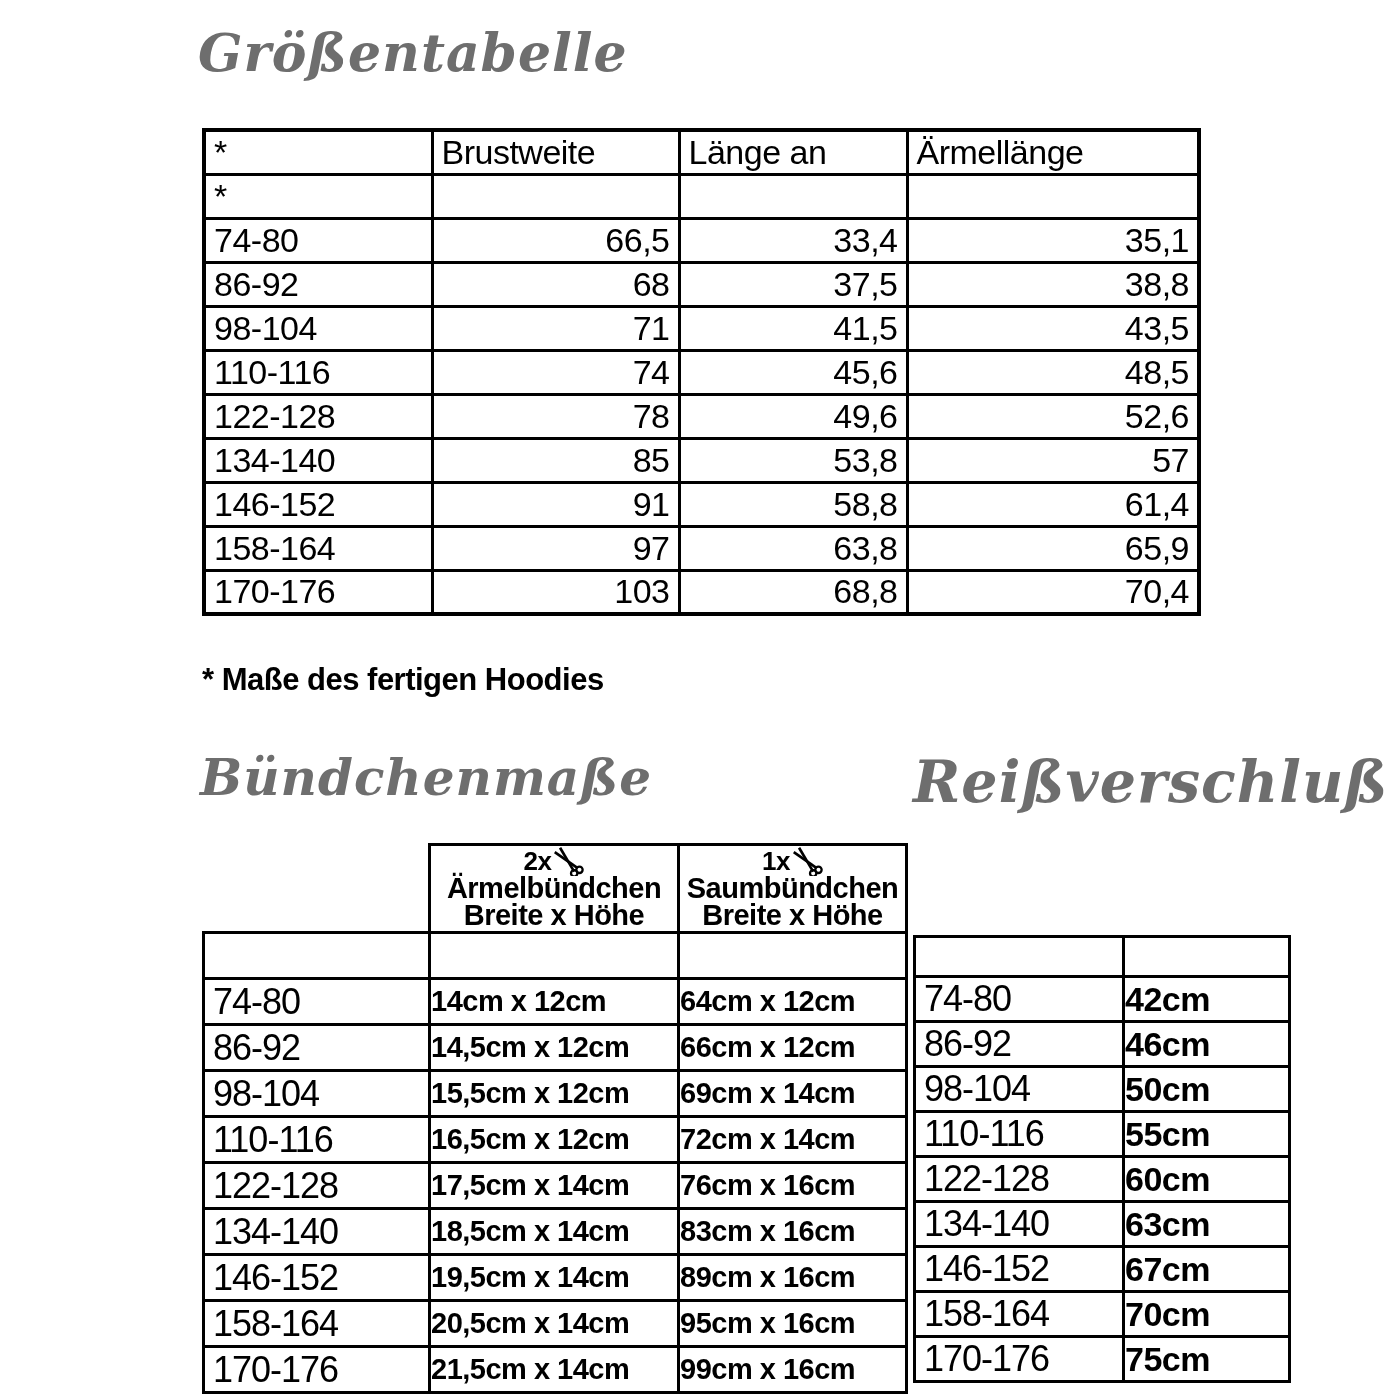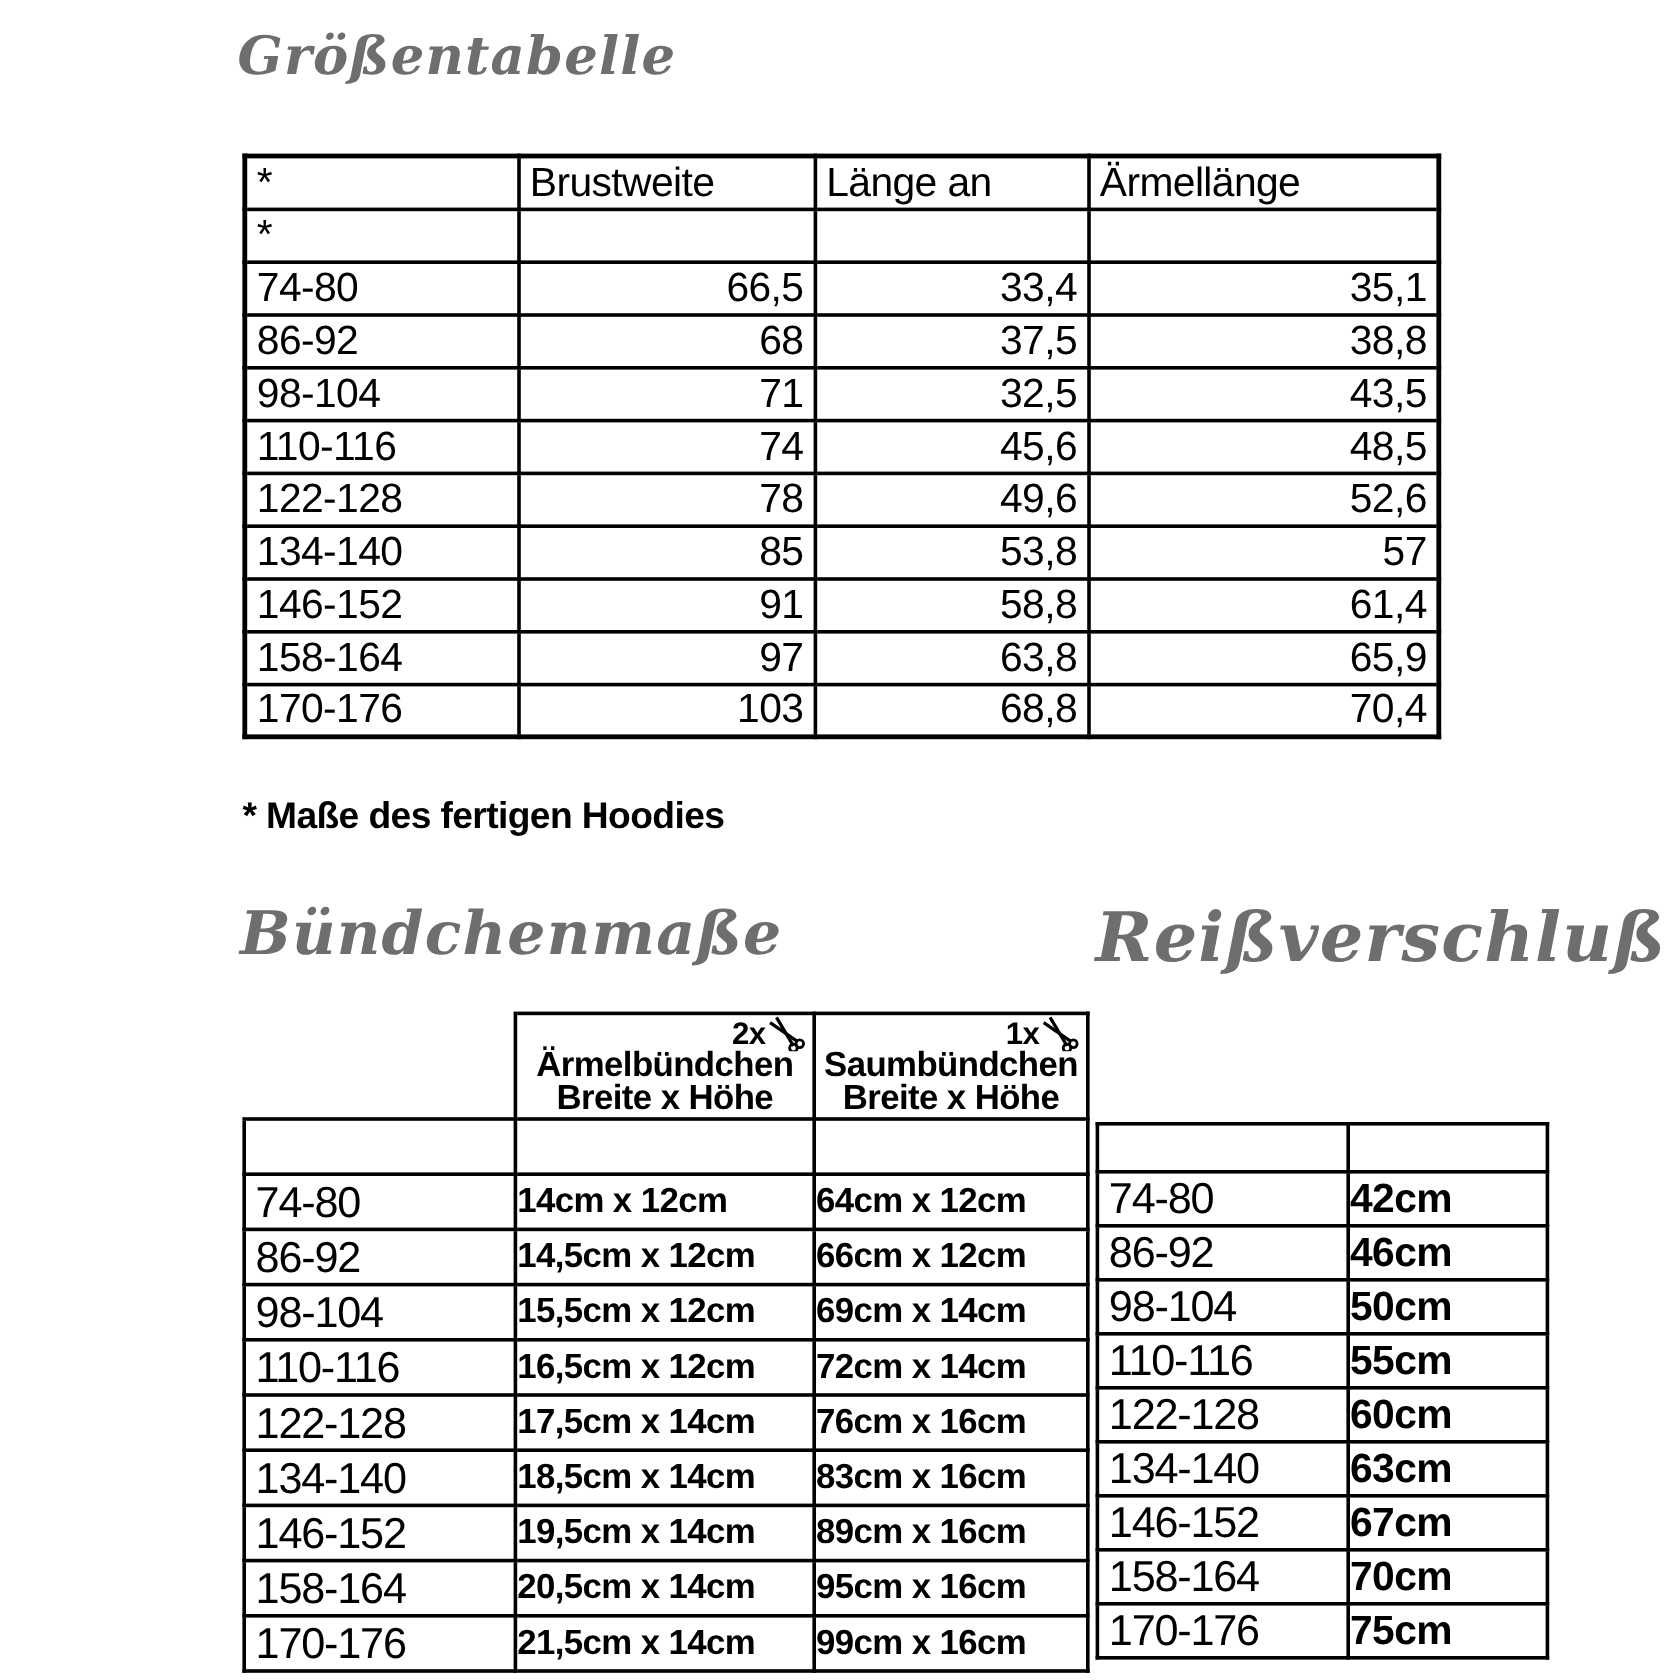--- a/index.html
+++ b/index.html
@@ -15,21 +15,21 @@
   
   .script-title {
     position:absolute;
     font-family:"DejaVu Serif", serif;
     font-style:italic;
     font-weight:bold;
     color:#6e6e6e;
     letter-spacing:1px;
     white-space:nowrap;
   }
-  #title-main   { left:198px; top:22px;  font-size:44px;font-style:italic; }
+  #title-main   { left:198px; top:22px;  font-size:52px;font-style:italic; }
   #title-cuffs  { left:200px; top:748px; font-size:50px; }
   #title-zipper { left:913px; top:748px; font-size:57px; }
 
   table { position:absolute; border-collapse:collapse; table-layout:fixed; }
   td {
     border:3px solid #000;
     white-space:nowrap;
     overflow:hidden;
     vertical-align:middle;
   }
@@ -54,21 +54,21 @@
   
   #cuff-table { left:202px; top:843px; }
   #cuff-table td { height:46px; }
   #cuff-table td.ghost { border-top:none; border-left:none; }
   .cuff-head {
     height:87px;
     vertical-align:top;
     padding:1px 6px 2px;
   }
   .cut-count-line {
-    display:flex; justify-content:flex-end; align-items:center;
+    display:flex; justify-content:center; align-items:center;
     height:28px; font-size:26px; font-weight:bold; letter-spacing:-0.5px;
   }
   .cut-count-line svg { margin-left:1px; }
   .cuff-head-name, .cuff-head-dims {
     text-align:center; font-size:29px; font-weight:bold;
     line-height:27px; letter-spacing:-0.5px;
   }
   .size-label { font-size:36px; letter-spacing:-1px; padding:0 0 0 8px; }
   .cuff-val   { font-size:29px; font-weight:bold; letter-spacing:-0.5px; padding:0 10px 0 0; text-align:left; }
 
@@ -114,21 +114,21 @@
   </tr>
   <tr>
     <td class="al">86-92</td>
     <td class="ar">68</td>
     <td class="ar">37,5</td>
     <td class="ar">38,8</td>
   </tr>
   <tr>
     <td class="al">98-104</td>
     <td class="ar">71</td>
-    <td class="ar">32,5</td>
+    <td class="ar">41,5</td>
     <td class="ar">43,5</td>
   </tr>
   <tr>
     <td class="al">110-116</td>
     <td class="ar">74</td>
     <td class="ar">45,6</td>
     <td class="ar">48,5</td>
   </tr>
   <tr>
     <td class="al">122-128</td>

